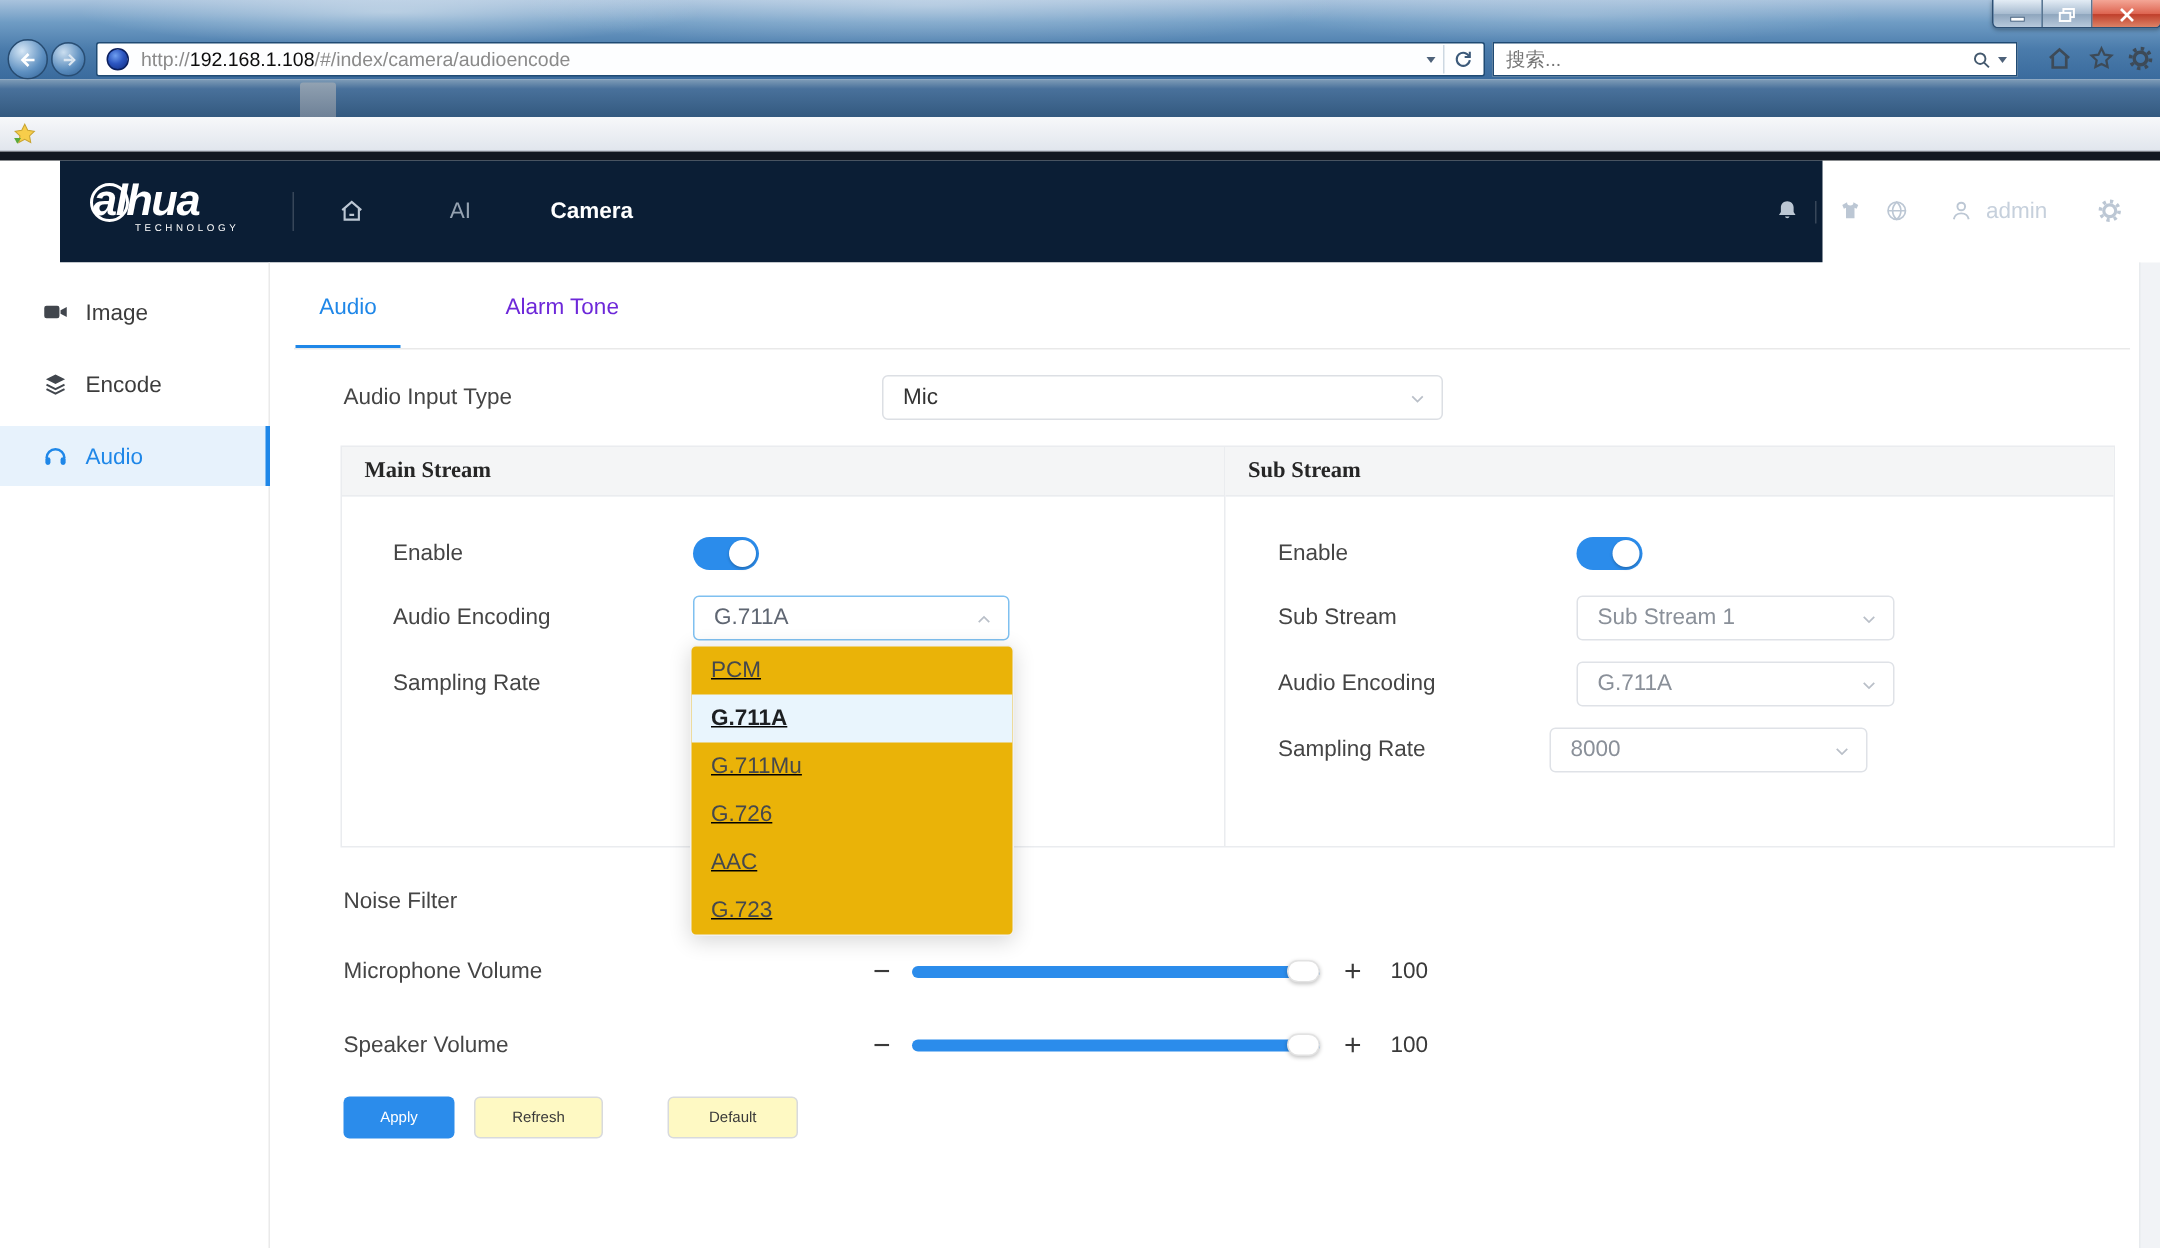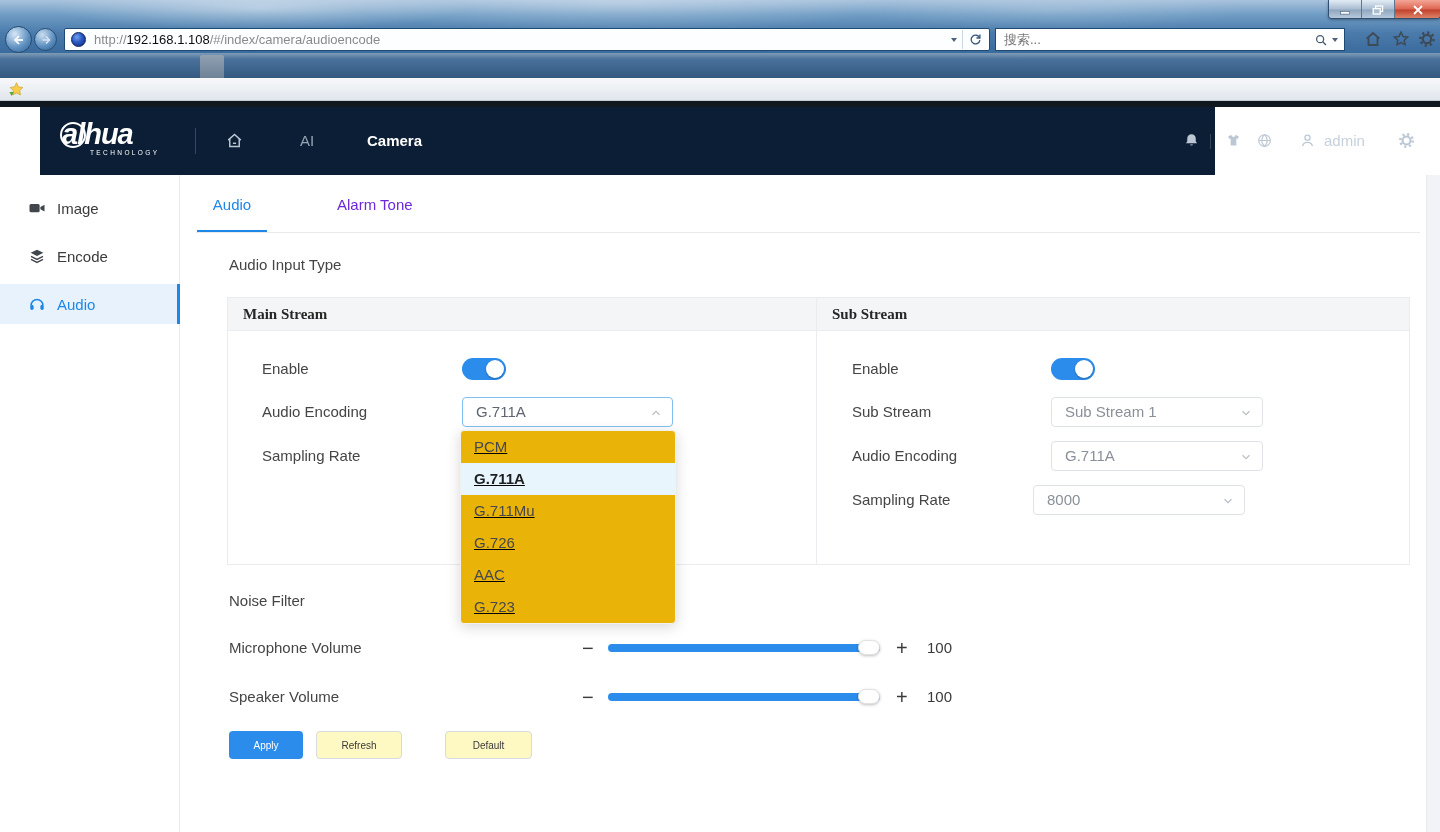--- a/index.html
+++ b/index.html
@@ -285,20 +285,26 @@
     </div>
   </div>
 
   <div class="content">
     <div class="page-tab active">Audio</div>
     <div class="page-tab inactive">Alarm Tone</div>
     <div class="tab-underline"></div>
     <div class="tabs-border"></div>
 
     <div class="lbl" style="left:49px;top:75px;">Audio Input Type</div>
+    <div class="select" style="left:408px;top:75px;width:374px;">
+      <span>Mic</span>
+      <svg class="chev" viewBox="0 0 24 24" fill="none" stroke="currentColor" stroke-width="2">
+          <path d="m6 9 6 6 6-6"></path>
+        </svg>
+    </div>
 
     <div class="panels">
 
       <div class="panel main">
         <div class="panel-header">Main Stream</div>
         <div class="lbl" style="left:34px;top:56px;">Enable</div>
         <div class="toggle" style="left:234px;top:60px;"></div>
         <div class="lbl" style="left:34px;top:99px;">Audio Encoding</div>
         <div class="select open" style="left:234px;top:99px;width:211px;">
           <span>G.711A</span>

